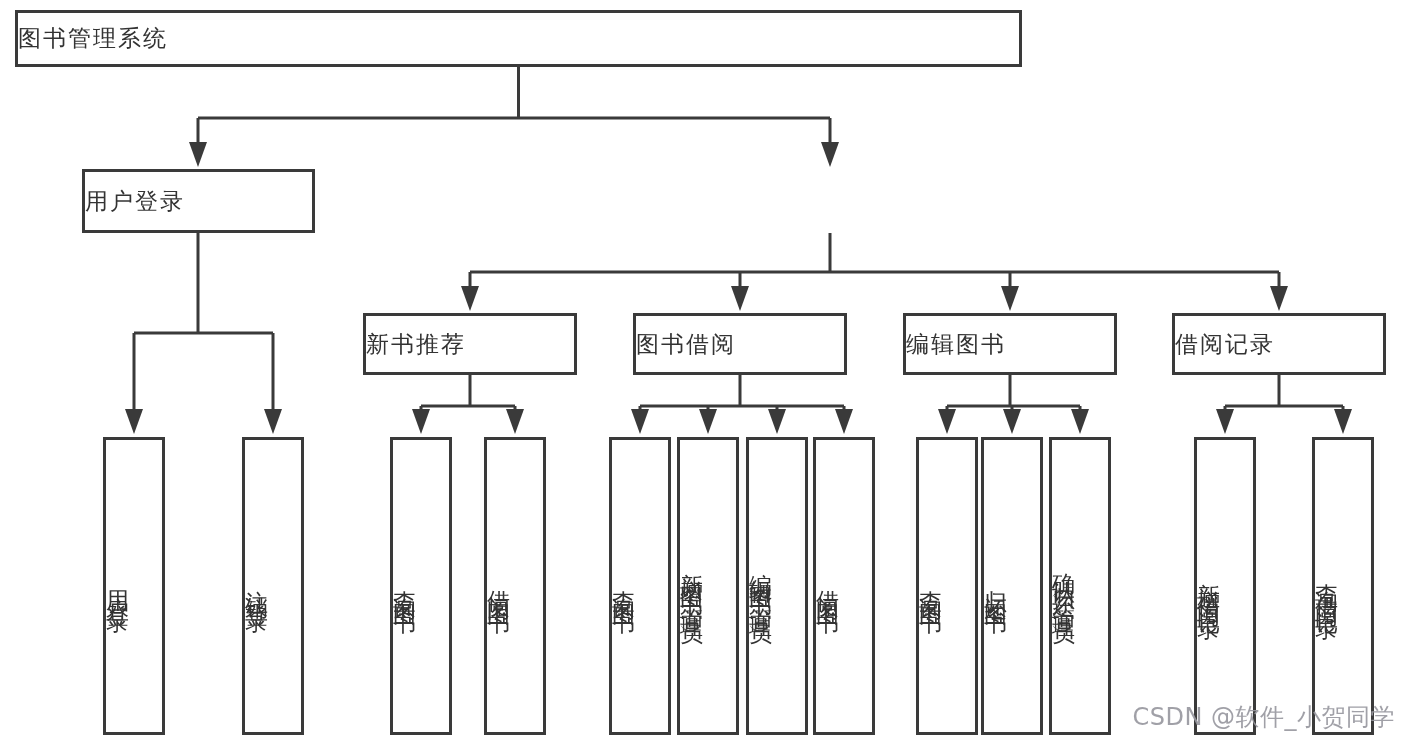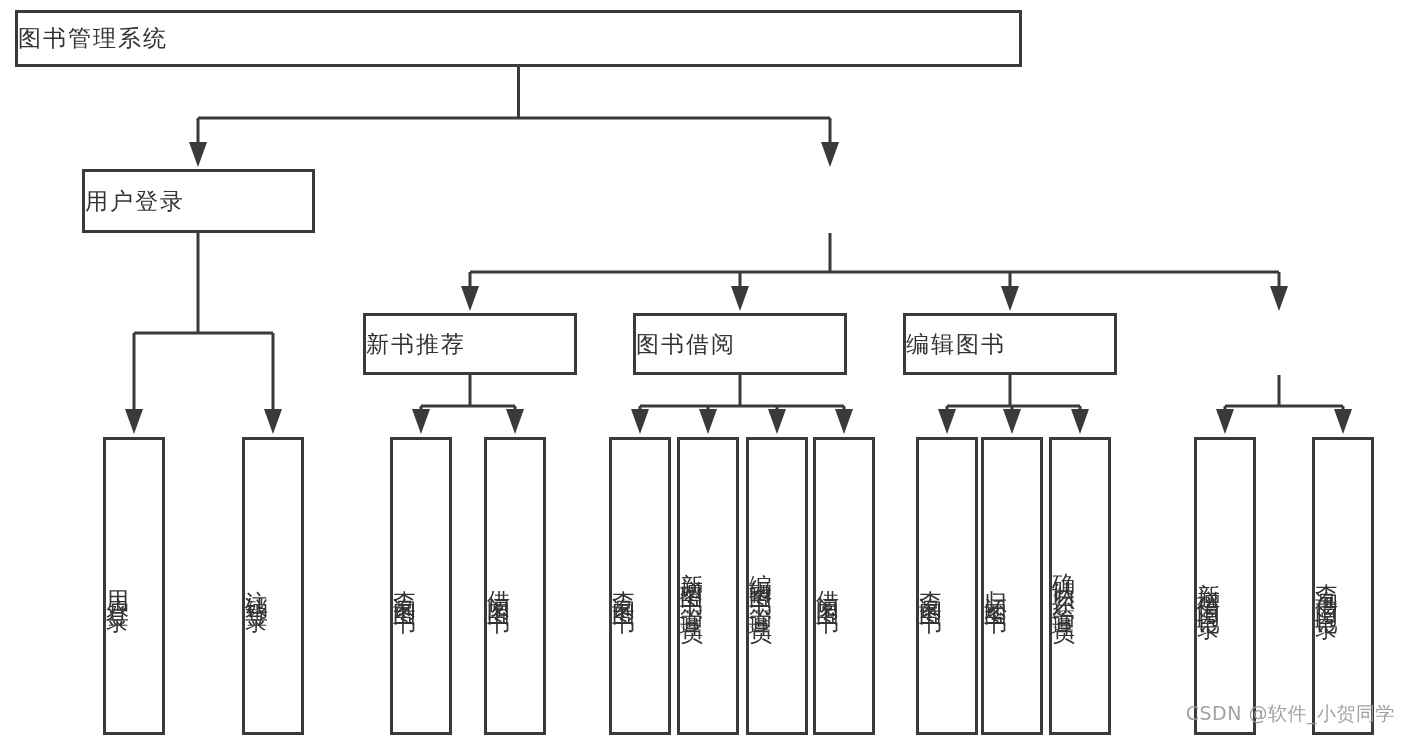--- a/index.html
+++ b/index.html
@@ -27,22 +27,22 @@
   .v-box { top:437px; width:62px; height:298px; }
   .v-box .v-label {
     writing-mode:vertical-rl;
     font-size:23px;
     letter-spacing:7px;
     line-height:1;
     color:#333333;
   }
   .watermark {
     position:absolute;
-    right:10px; bottom:20px;
-    font-size:19px;
+    right:10px; bottom:14px;
+    font-size:24px;
     letter-spacing:0.5px;
     color:rgba(152,152,160,0.92);
     z-index:3;
     white-space:nowrap;
   }
   path.conn { stroke:#3a3a3a; stroke-width:3; fill:none; }
   polygon.arrow { fill:#3a3a3a; }
 </style>
 </head>
 <body>
@@ -102,20 +102,23 @@
 
   <div class="box h-box" style="left:363px; top:313px; width:214px; height:62px;">
     <span>新书推荐</span>
   </div>
   <div class="box h-box" style="left:633px; top:313px; width:214px; height:62px;">
     <span>图书借阅</span>
   </div>
   <div class="box h-box" style="left:903px; top:313px; width:214px; height:62px;">
     <span>编辑图书</span>
   </div>
+  <div class="box h-box" style="left:1172px; top:313px; width:214px; height:62px;">
+    <span>借阅记录</span>
+  </div>
 
   <div class="box v-box" style="left:103px;">
     <span class="v-label">用户登录</span>
   </div>
   <div class="box v-box" style="left:242px;">
     <span class="v-label">注销登录</span>
   </div>
 
   <div class="box v-box" style="left:390px;">
     <span class="v-label">查询图书</span>

